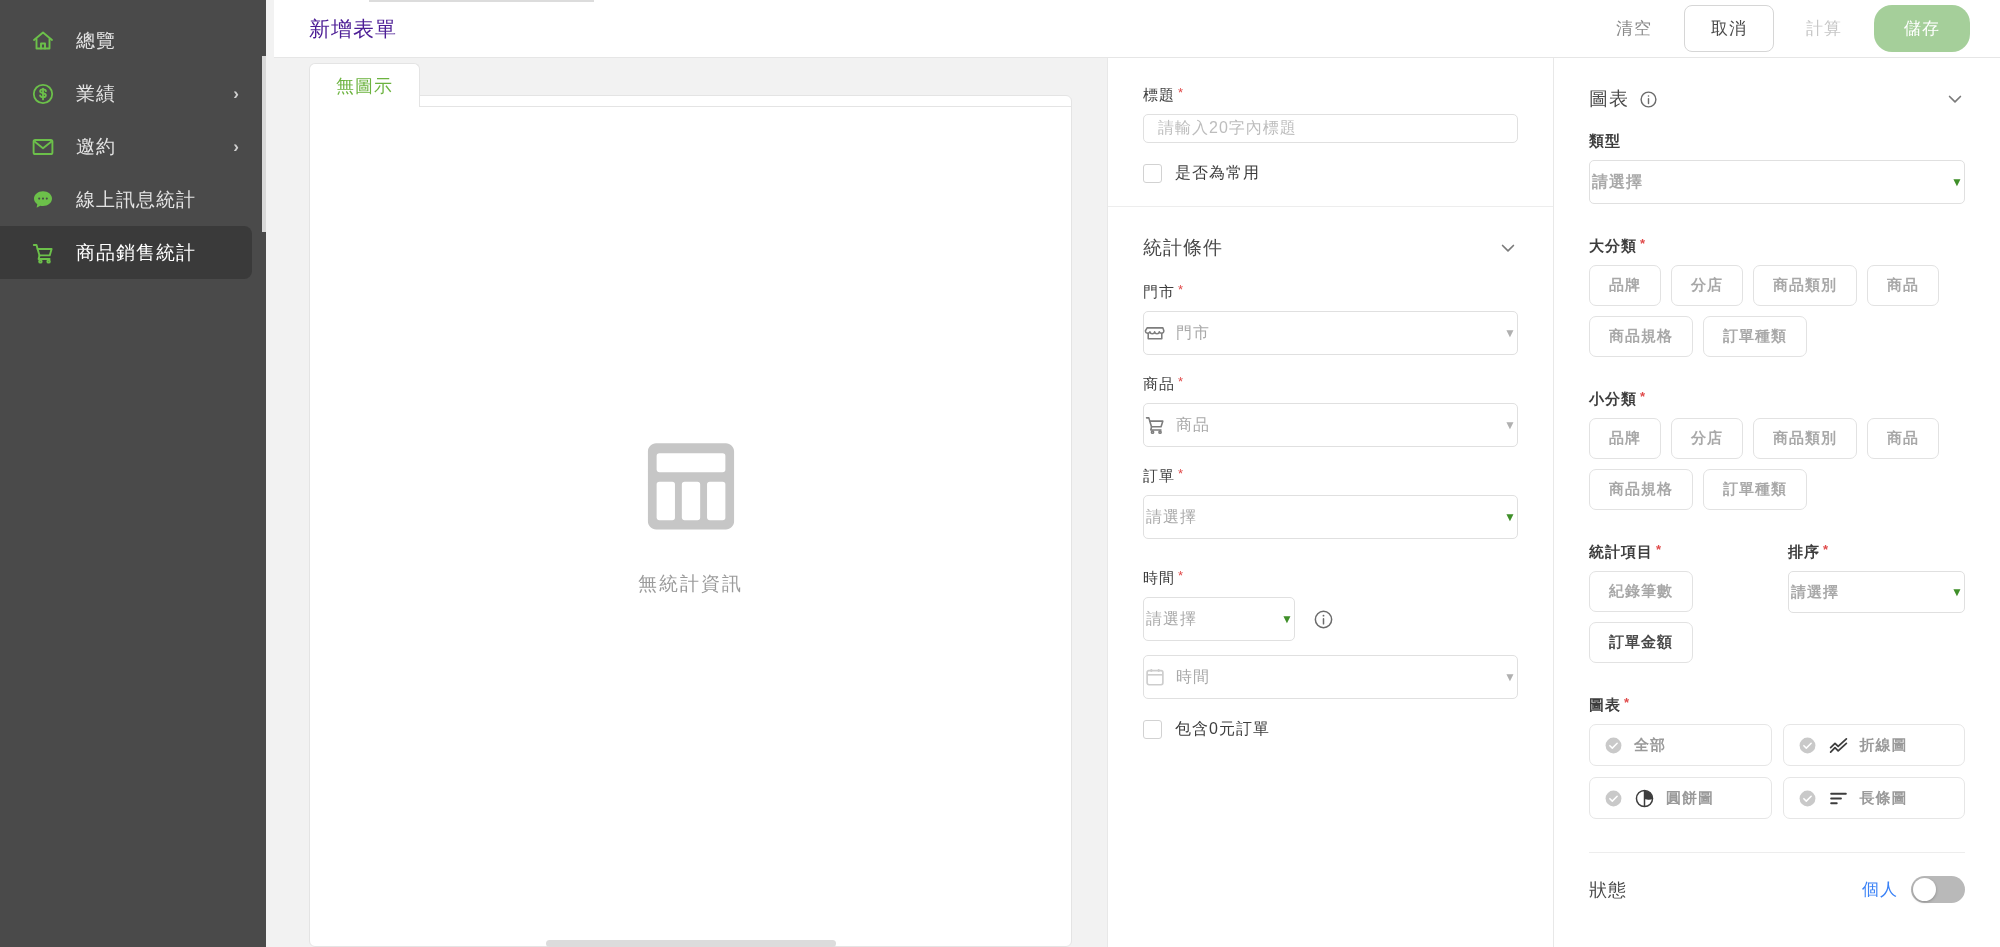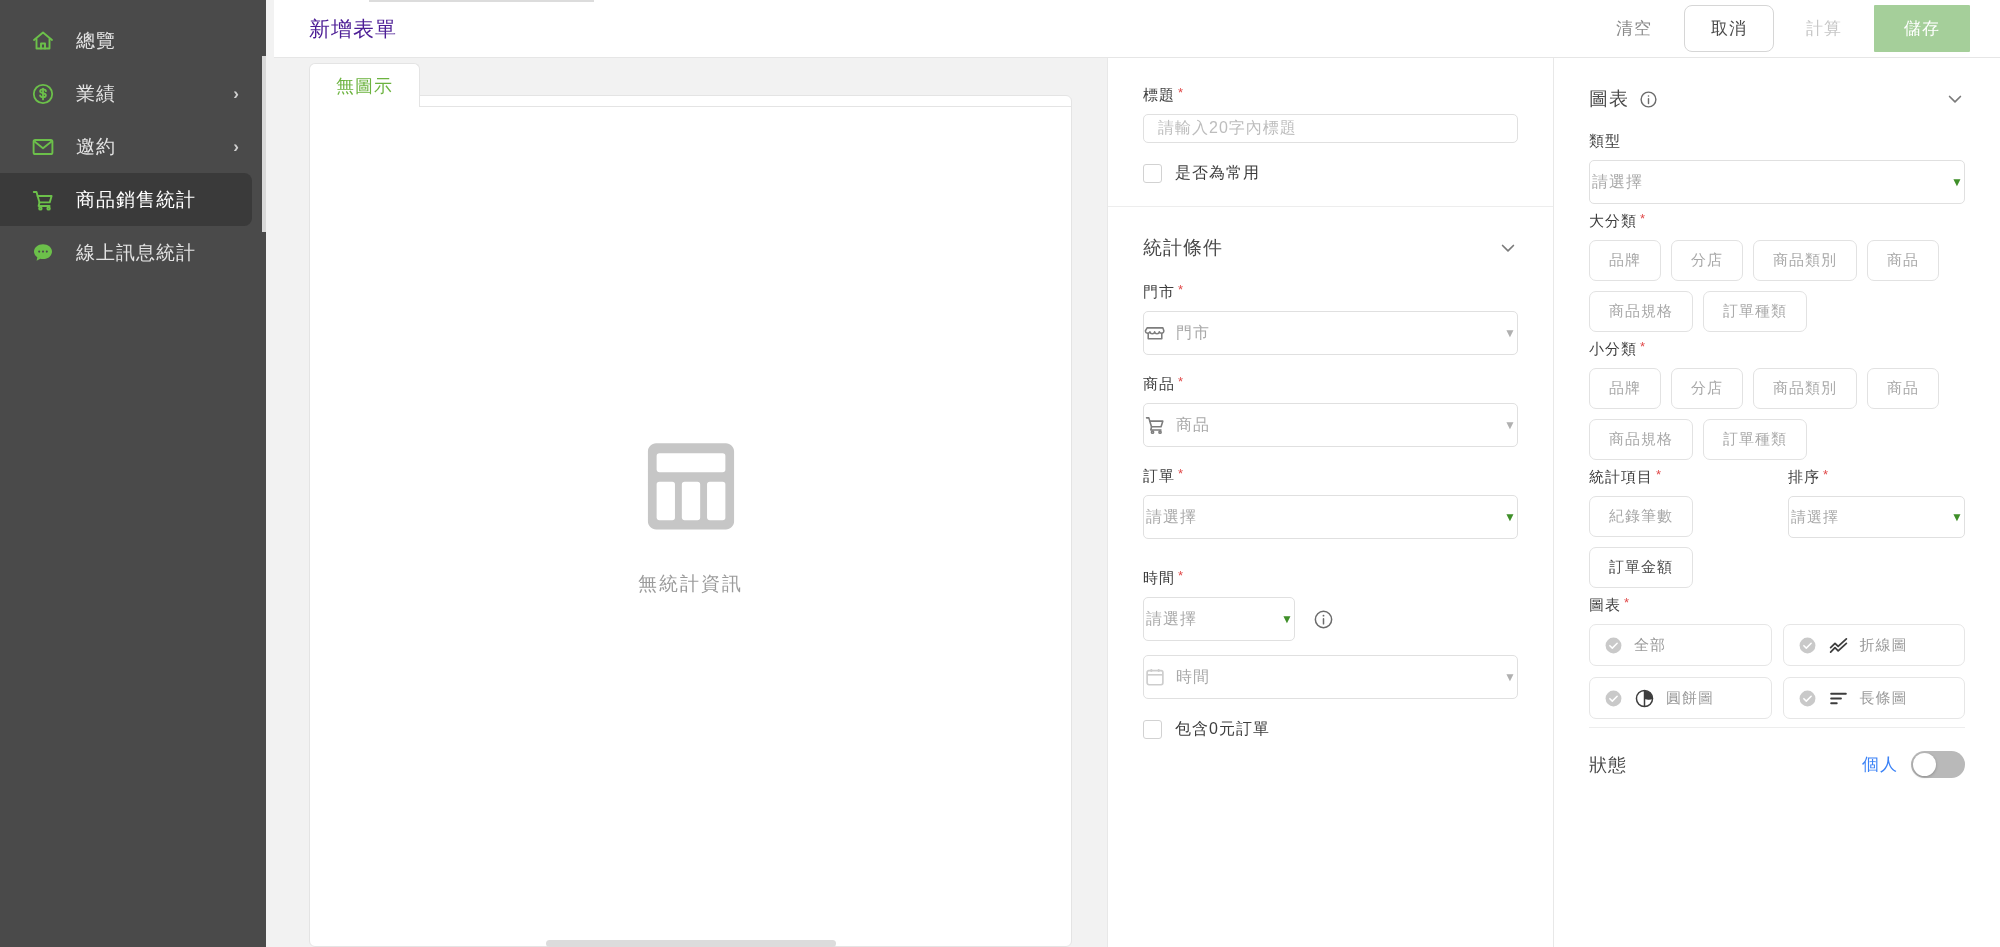--- a/index.html
+++ b/index.html
@@ -71,21 +71,21 @@
   .btn-text.disabled { color: #c7c7c7; cursor: default; }
   .btn-outline {
     font-size: 17px; color: #4a4a4a;
     border: 1px solid #d6d6d6; background: #fff;
     border-radius: 8px; padding: 11px 26px; cursor: pointer;
     letter-spacing: 1px;
   }
   .btn-primary {
     font-size: 17px; color: #ffffff;
     background: #a5cf9a; border: none;
-    border-radius: 1px; padding: 12px 30px; cursor: pointer;
+    border-radius: 18px; padding: 12px 30px; cursor: pointer;
     letter-spacing: 1px;
   }
 
   
   .body-row { flex: 1 1 auto; display: flex; min-height: 0; }
 
   
   .preview-col {
     flex: 1 1 auto; min-width: 0;
     background: #f2f2f2;
@@ -194,21 +194,21 @@
     overflow: hidden;
     position: relative;
   }
   .cfg-head {
     display: flex; align-items: center;
     padding: 28px 0 20px 0;
     font-size: 19px; color: #4a4a4a; letter-spacing: 1px;
   }
   .cfg-head .info-ico { margin-left: 10px; width: 19px; height: 19px; }
   .cfg-head .chev { margin-left: auto; color: #7a7a7a; }
-  .cfg-fld { margin-bottom: 8px; }
+  .cfg-fld { margin-bottom: 33px; font-weight: bold; }
   .chips { display: flex; flex-wrap: wrap; gap: 10px; }
   .chip {
     border: 1px solid #e2e2e2; border-radius: 7px;
     padding: 10px 19px;
     font-size: 15px; color: #a8a8a8; letter-spacing: 1px;
     background: #fff; cursor: pointer; white-space: nowrap;
   }
   .chip.dark { color: #4a4a4a; }
   .two-col { display: flex; gap: 22px; }
   .two-col > div { flex: 1 1 0; min-width: 0; }
@@ -275,43 +275,43 @@
       <span class="nav-ico">
         <svg viewBox="0 0 24 24" fill="none" stroke="currentColor" stroke-width="1.9" stroke-linejoin="round" width="24" height="24">
           <rect x="2.6" y="5" width="18.8" height="14" rx="1.6"></rect>
             <path d="M3.2 6.2l8.8 7 8.8-7"></path>
         </svg>
       </span>
       <span class="nav-label">邀約</span>
       <span class="nav-chev">›</span>
     </div>
 
+    <div class="nav-item">
+      <span class="nav-ico">
+        <svg viewBox="0 0 24 24" fill="currentColor" width="24" height="24">
+          <path d="M12 3.2c-5 0-9 3.3-9 7.4 0 2.3 1.3 4.4 3.3 5.7l-.7 3.4 3.7-1.9c.9.2 1.8.3 2.7.3 5 0 9-3.3 9-7.5S17 3.2 12 3.2z"></path>
+          <circle cx="8.2" cy="10.6" r="1.05" fill="#4a4a4a"></circle>
+          <circle cx="12" cy="10.6" r="1.05" fill="#4a4a4a"></circle>
+          <circle cx="15.8" cy="10.6" r="1.05" fill="#4a4a4a"></circle>
+        </svg>
+      </span>
+      <span class="nav-label">線上訊息統計</span>
+    </div>
+
     <div class="nav-item active">
       <span class="nav-ico">
         <svg viewBox="0 0 24 24" fill="none" stroke="currentColor" stroke-width="1.9" stroke-linecap="round" stroke-linejoin="round" width="24" height="24">
           <path d="M2.8 4h2.7l1.1 4"></path>
             <path d="M6.6 8h14l-1.9 6.4H8.5z"></path>
           <path d="M8.5 14.4L7.6 18h11"></path>
           <circle cx="9.4" cy="20.4" r="1.25"></circle>
             <circle cx="17.6" cy="20.4" r="1.25"></circle>
         </svg>
       </span>
       <span class="nav-label">商品銷售統計</span>
-    </div>
-
-    <div class="nav-item">
-      <span class="nav-ico">
-        <svg viewBox="0 0 24 24" fill="currentColor" width="24" height="24">
-          <path d="M12 3.2c-5 0-9 3.3-9 7.4 0 2.3 1.3 4.4 3.3 5.7l-.7 3.4 3.7-1.9c.9.2 1.8.3 2.7.3 5 0 9-3.3 9-7.5S17 3.2 12 3.2z"></path>
-          <circle cx="8.2" cy="10.6" r="1.05" fill="#4a4a4a"></circle>
-          <circle cx="12" cy="10.6" r="1.05" fill="#4a4a4a"></circle>
-          <circle cx="15.8" cy="10.6" r="1.05" fill="#4a4a4a"></circle>
-        </svg>
-      </span>
-      <span class="nav-label">線上訊息統計</span>
     </div>
 
     <div class="sidebar-scroll"></div>
   </aside>
 
   <div class="main">
 
     <header class="topbar">
       <div class="topbar-accent"></div>
       <div class="page-title">新增表單</div>

